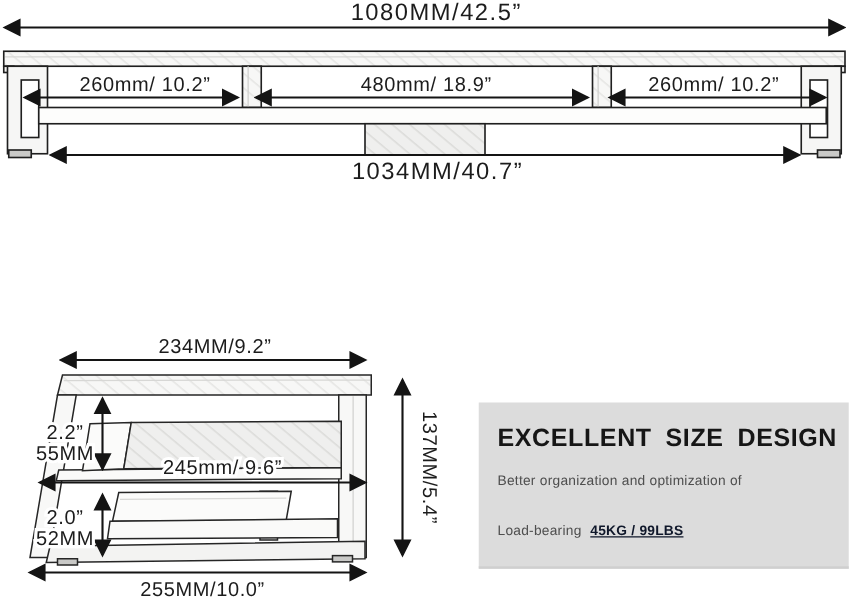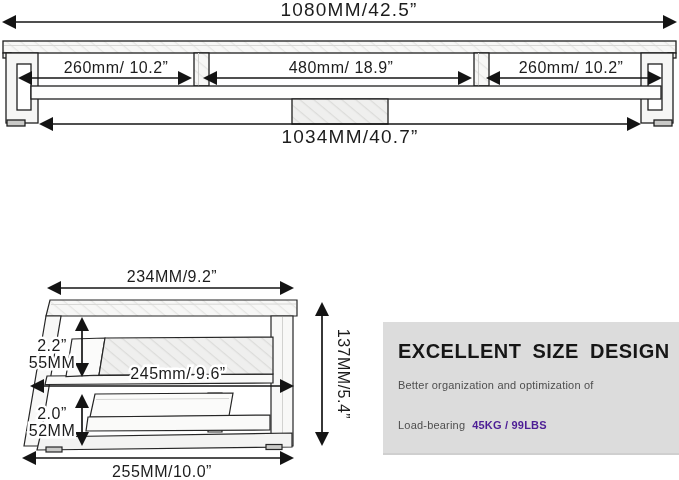--- a/index.html
+++ b/index.html
@@ -19,21 +19,21 @@
     border-bottom:2px solid #cfcfcf;
   }
   .info-title{
     font-size:20px;font-weight:bold;color:#161616;
     letter-spacing:0.5px;word-spacing:5px;white-space:nowrap;
   }
   .info-body{
     margin-top:12px;font-size:11px;line-height:20px;color:#4e4e4e;
     letter-spacing:0.2px;
   }
-  .info-strong{font-weight:bold;color:#4c1d95;margin-left:7px;}
+  .info-strong{font-weight:bold;color:#0f172a;margin-left:7px;text-decoration:underline;}
 </style>
 </head>
 <body>
 
 <div class="stage">
 
   <svg class="diagram-svg" width="679" height="480" viewBox="0 0 679 480">
     <defs>
       <marker id="ah" viewBox="0 0 10 10" refX="8.6" refY="5" markerWidth="8.5" markerHeight="8.5" orient="auto-start-reverse">
         <path d="M0,0 L10,5 L0,10 Z" fill="#141414"></path>

